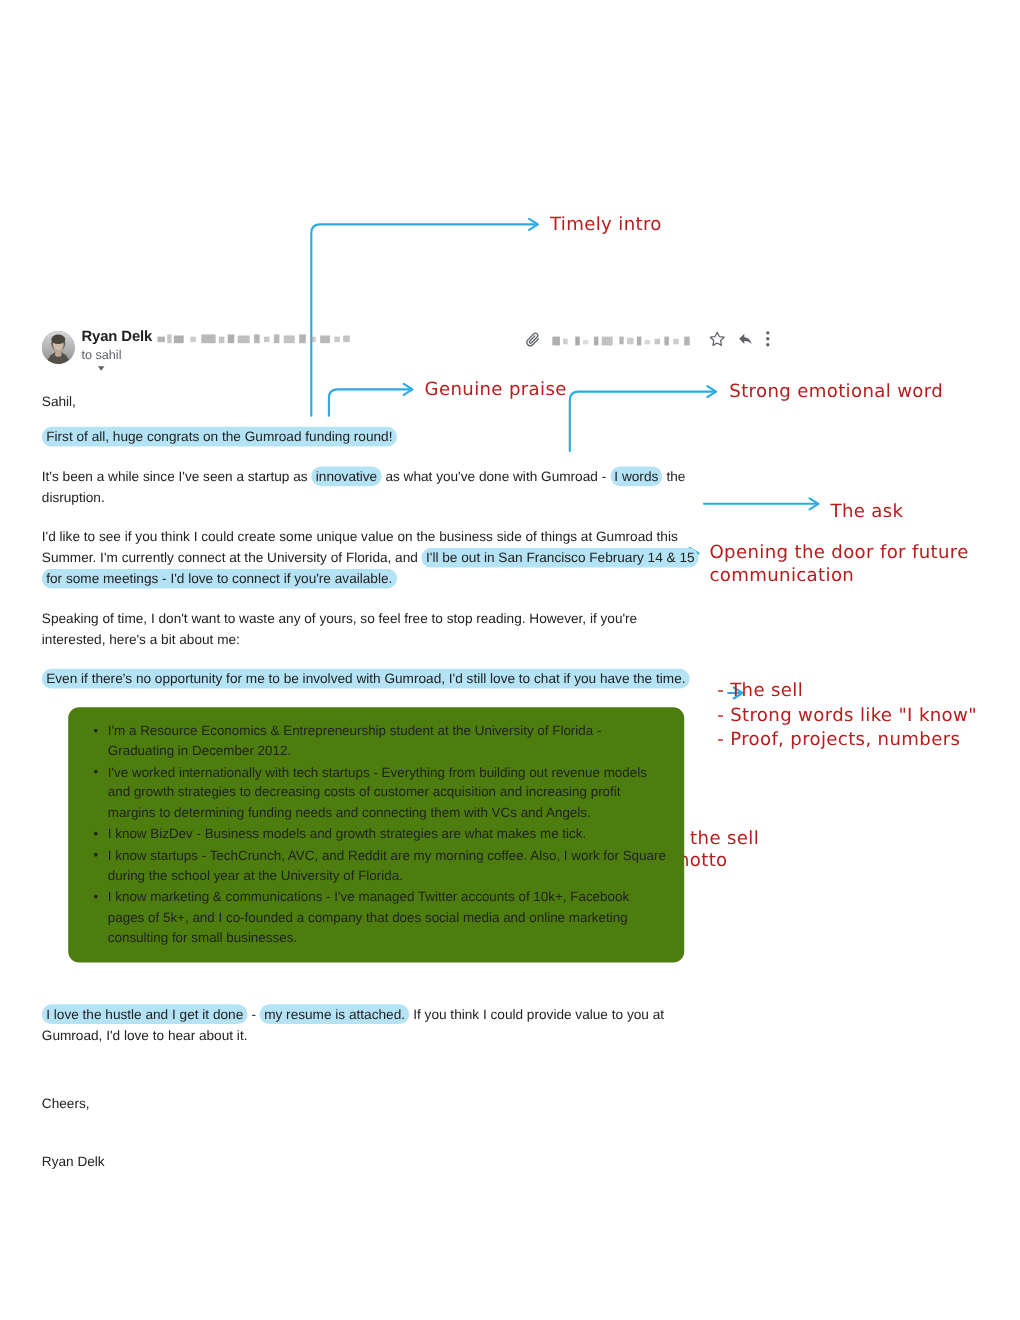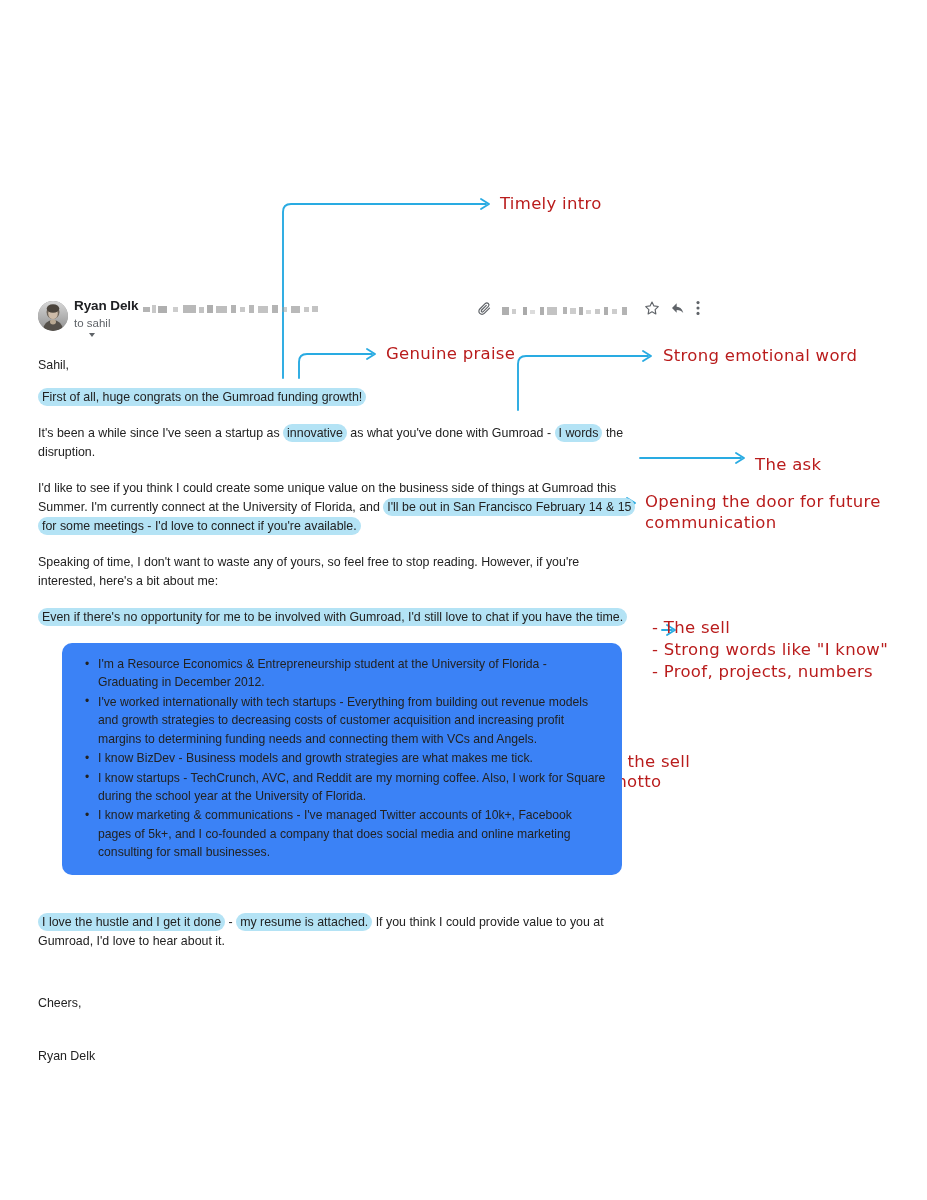--- a/index.html
+++ b/index.html
@@ -125,21 +125,21 @@
 
   .hl {
     background: #b4e3f5;
     border-radius: 9px;
     padding: 2px 4px;
     box-decoration-break: clone;
     -webkit-box-decoration-break: clone;
   }
 
   .bullets {
-    background: #3b82f6;
+    background: #4d7c0f;
     border-radius: 10px;
     width: 560px;
     margin: 0 0 0 24px;
     padding: 12px 16px 12px 16px;
     box-sizing: border-box;
   }
   .bullets ul {
     margin: 0;
     padding-left: 20px;
     list-style: none;
@@ -336,21 +336,21 @@
           </svg>
         </span>
       </div>
     </div>
 
     <div class="body-text">
 
       <p class="para tight">Sahil,</p>
 
       <p class="para">
-        <span class="hl">First of all, huge congrats on the Gumroad funding growth!</span>
+        <span class="hl">First of all, huge congrats on the Gumroad funding round!</span>
       </p>
 
       <p class="para"><span>It's been a while since I've seen a startup as </span><span class="hl">innovative</span><span> as what you've done with Gumroad - </span><span class="hl">I words</span><span> the disruption.</span></p>
 
       <p class="para"><span>I'd like to see if you think I could create some unique value on the business side of things at Gumroad this Summer. I'm currently connect at the University of Florida, and </span><span class="hl">I'll be out in San Francisco February 14 &amp; 15 for some meetings - I'd love to connect if you're available.</span></p>
 
       <p class="para">Speaking of time, I don't want to waste any of yours, so feel free to stop reading. However, if you're interested, here's a bit about me:</p>
 
       <p class="para">
         <span class="hl">Even if there's no opportunity for me to be involved with Gumroad, I'd still love to chat if you have the time.</span>

